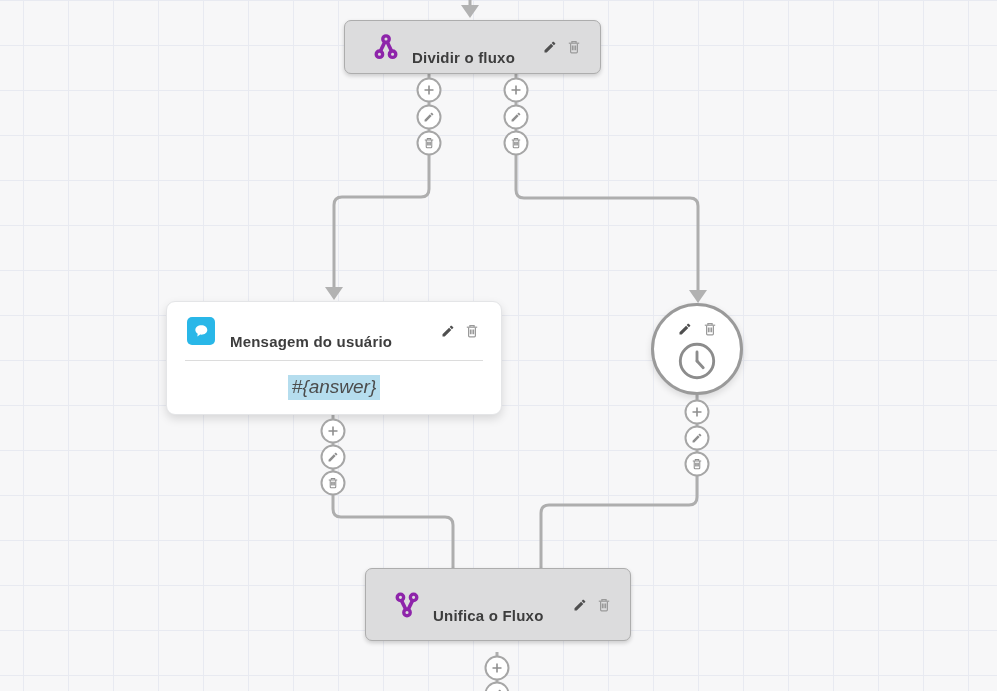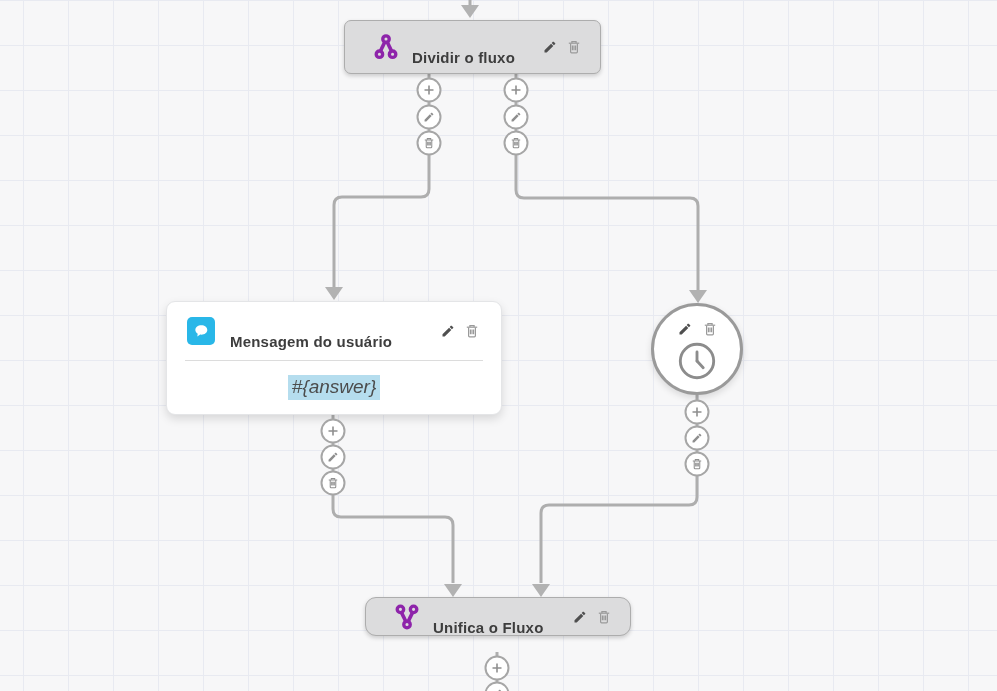--- a/index.html
+++ b/index.html
@@ -300,21 +300,21 @@
     </div>
   <div class="port-btn" style="left:697px; top:464px;">
       <svg width="13" height="13" viewBox="0 0 16 16" fill="none" stroke="currentColor" stroke-width="1.3">
         <path d="M2.8 4.2h10.4"></path>
         <path d="M5.9 4V2.6h4.2V4"></path>
         <path d="M4.6 4.4v8.4c0 .6.45 1 1 1h4.8c.55 0 1-.4 1-1V4.4"></path>
         <path d="M6.4 6.6v4.6M8 6.6v4.6M9.6 6.6v4.6"></path>
       </svg>
     </div>
 
-  <div class="node node-gray" style="left:365px; top:597px; width:266px; height:39px;border-radius:11px;">
+  <div class="node node-gray" style="left:365px; top:568px; width:266px; height:73px;">
     <span class="node-icon">
       <svg width="26" height="28" viewBox="0 0 24 26">
         <g stroke="#8e24aa" fill="none">
           <path d="M7.1 9.3 L10.9 17.2" stroke-width="3.4"></path>
           <path d="M16.9 9.3 L13.1 17.2" stroke-width="3.4"></path>
           <circle cx="5.9" cy="5.9" r="3" stroke-width="3.1"></circle>
           <circle cx="18.1" cy="5.9" r="3" stroke-width="3.1"></circle>
           <circle cx="12" cy="20" r="3" stroke-width="3.1"></circle>
         </g>
       </svg>

